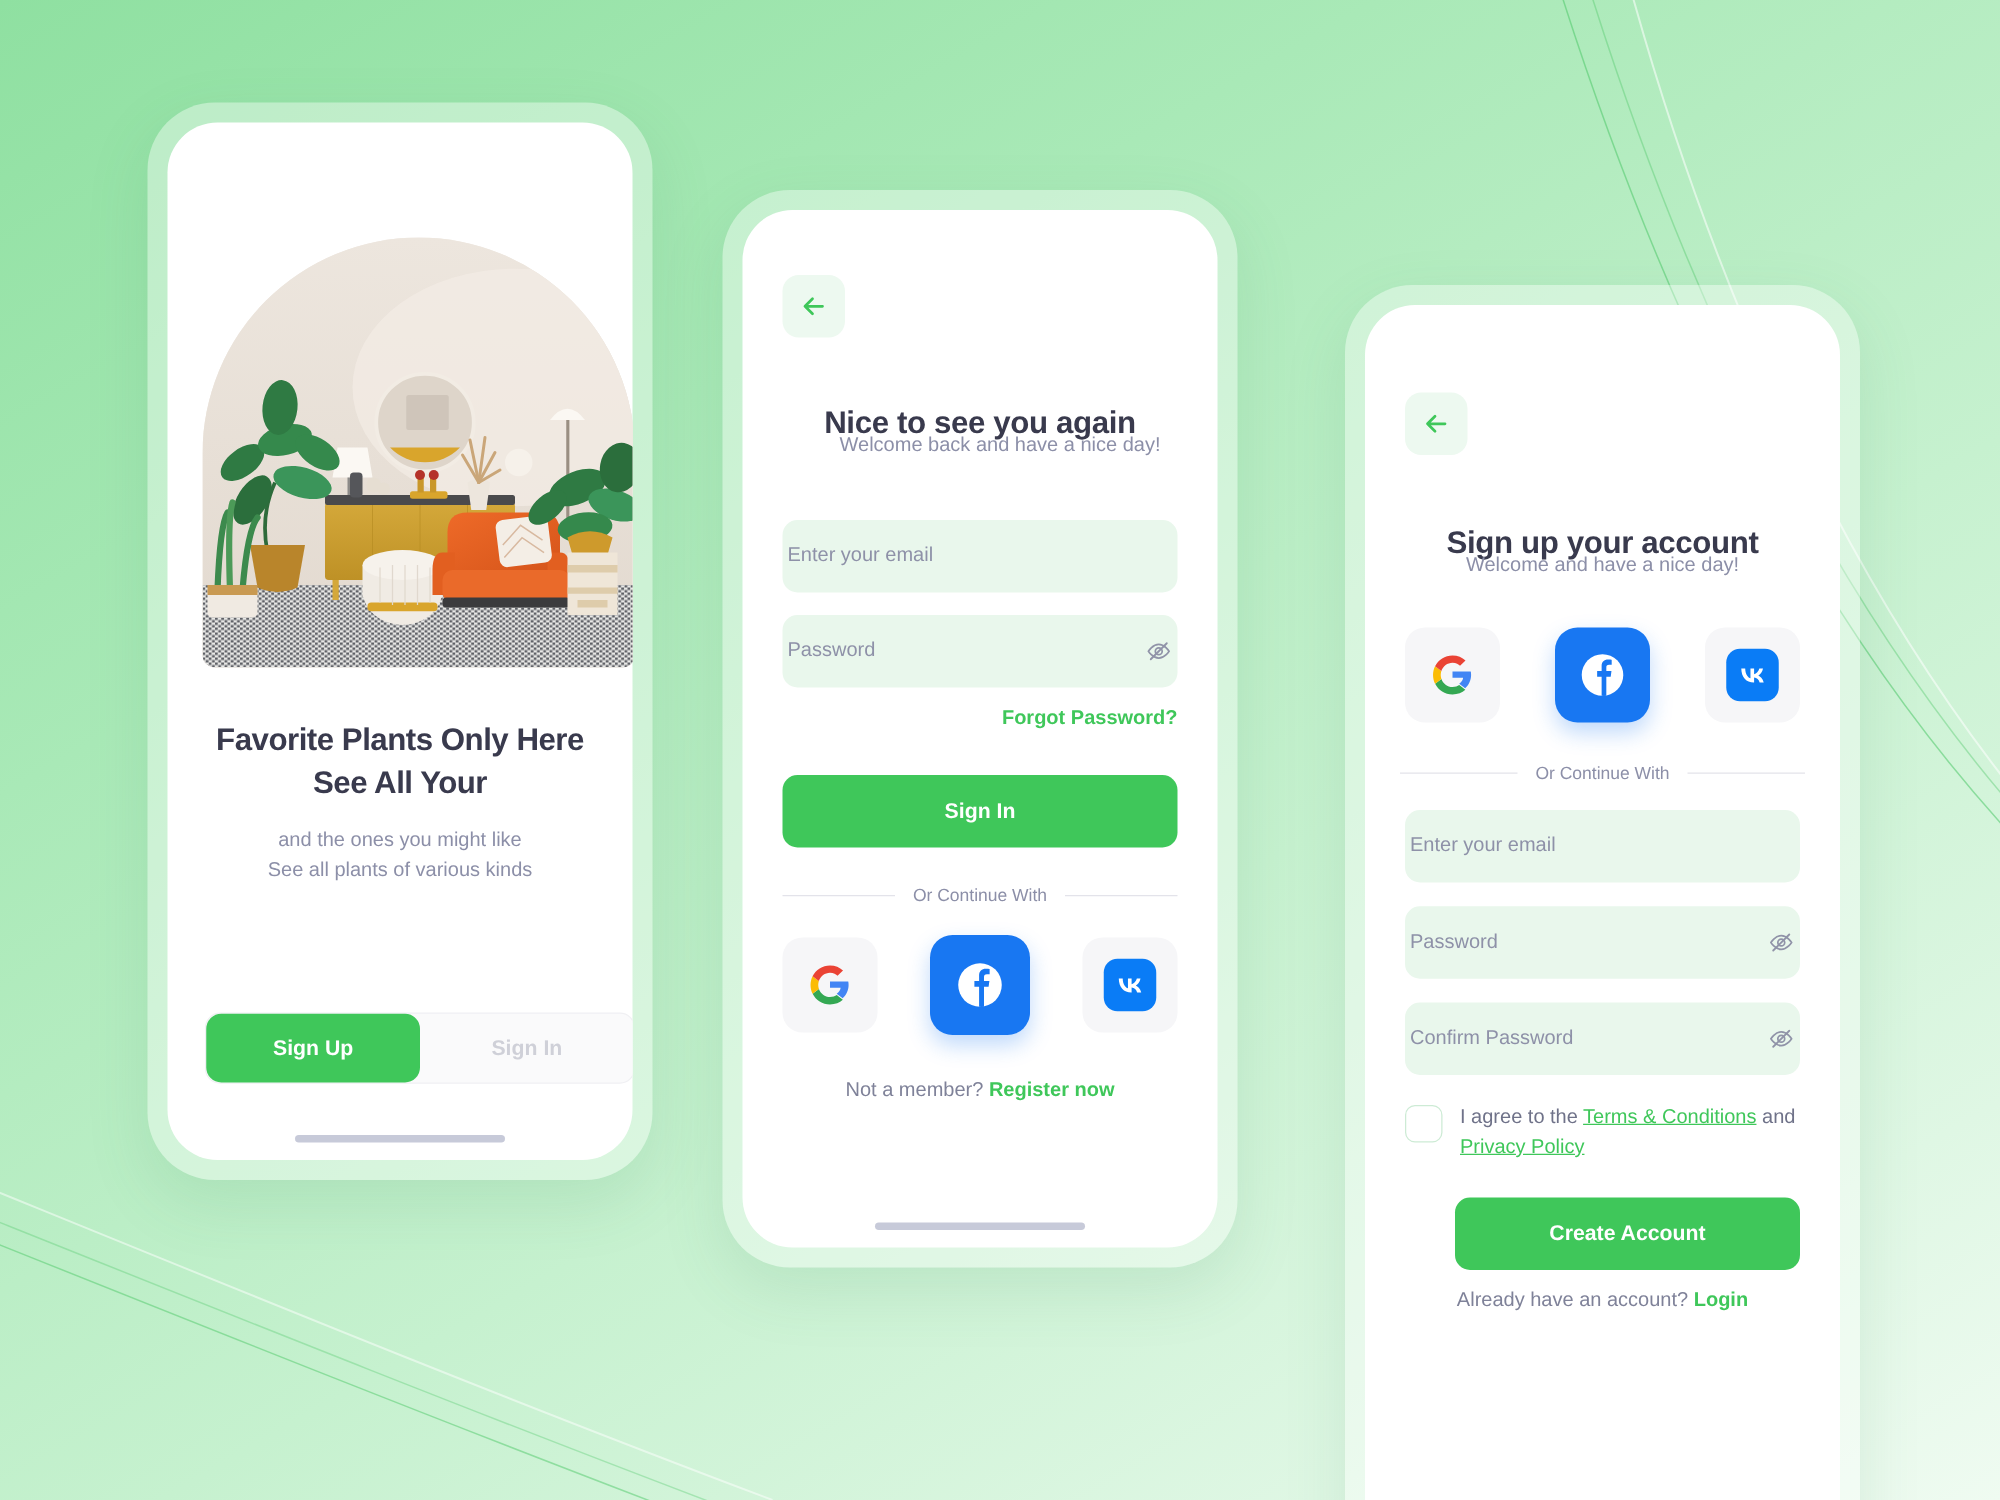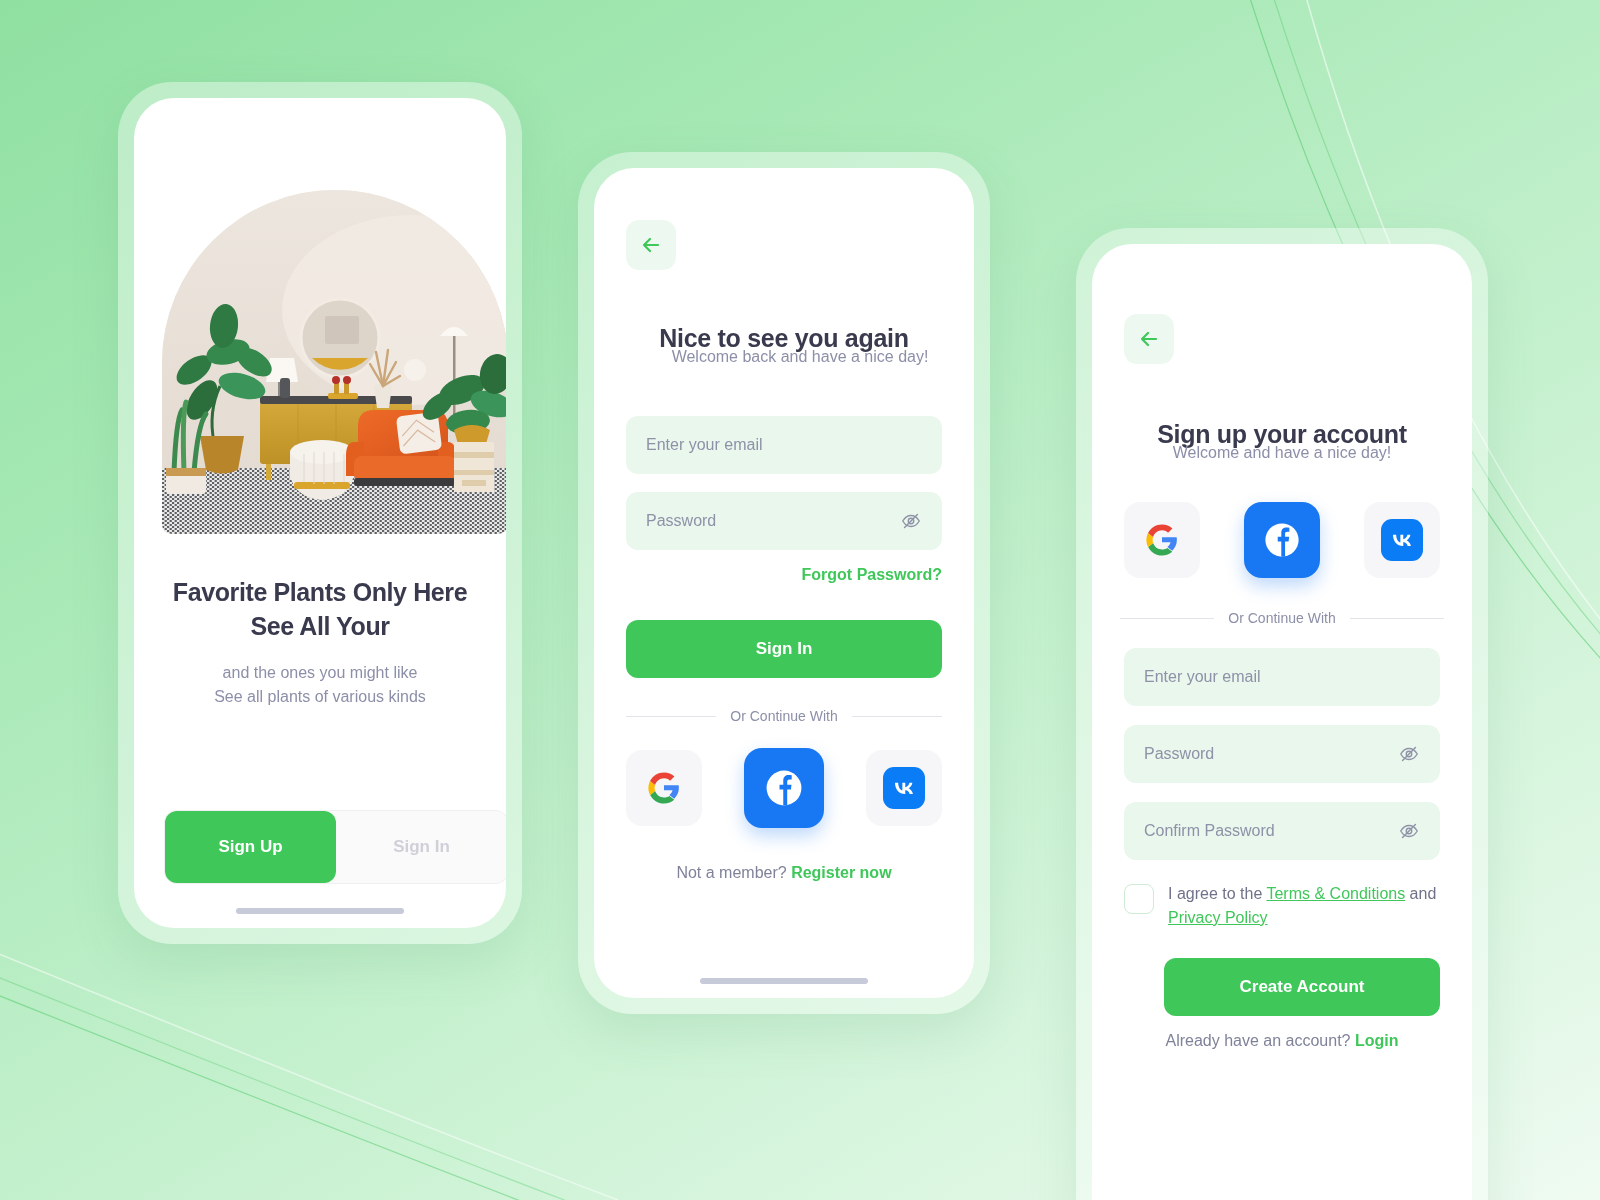--- a/index.html
+++ b/index.html
@@ -96,21 +96,21 @@
     color: #8C8FA8;
     text-align: center;
     line-height: 1.48;
   }
 
   .seg-wrap {
     position: absolute;
     left: 30px;
     top: 712px;
     width: 344px;
-    height: 74px;
+    height: 57px;
     display: flex;
     border-radius: 12px;
     background: #FAFAFB;
     border: 1px solid #F0F0F3;
   }
   .seg-btn {
     flex: 1;
     display: flex;
     align-items: center;
     justify-content: center;
@@ -134,21 +134,21 @@
   }
 
   
   .field {
     position: relative;
     height: 58px;
     border-radius: 12px;
     background: #E9F7EC;
     display: flex;
     align-items: center;
-    padding: 0 20px;
+    padding: 0 4px;
   }
   .field-placeholder {
     font-size: 16px;
     color: #8E91A8;
     flex: 1;
   }
   .eye-icon { width: 22px; height: 22px; flex: 0 0 auto; }
 
   .link-green { color: #3FC75A; font-weight: bold; }
 

